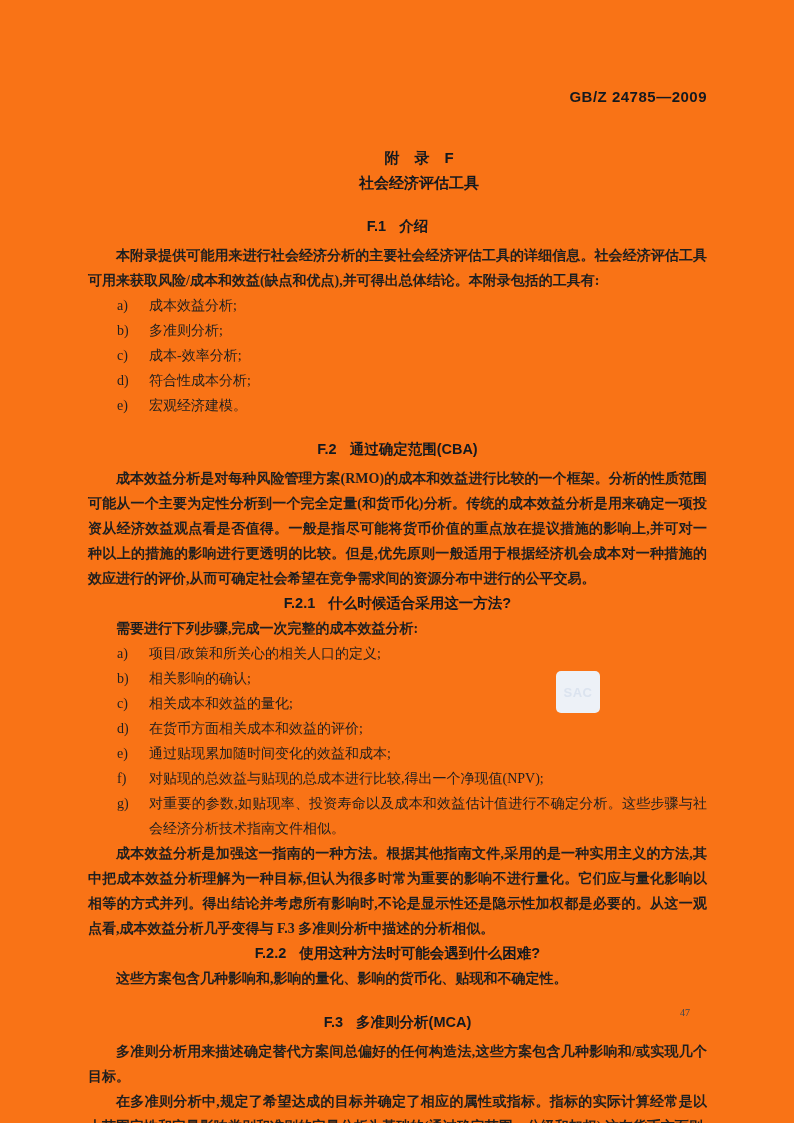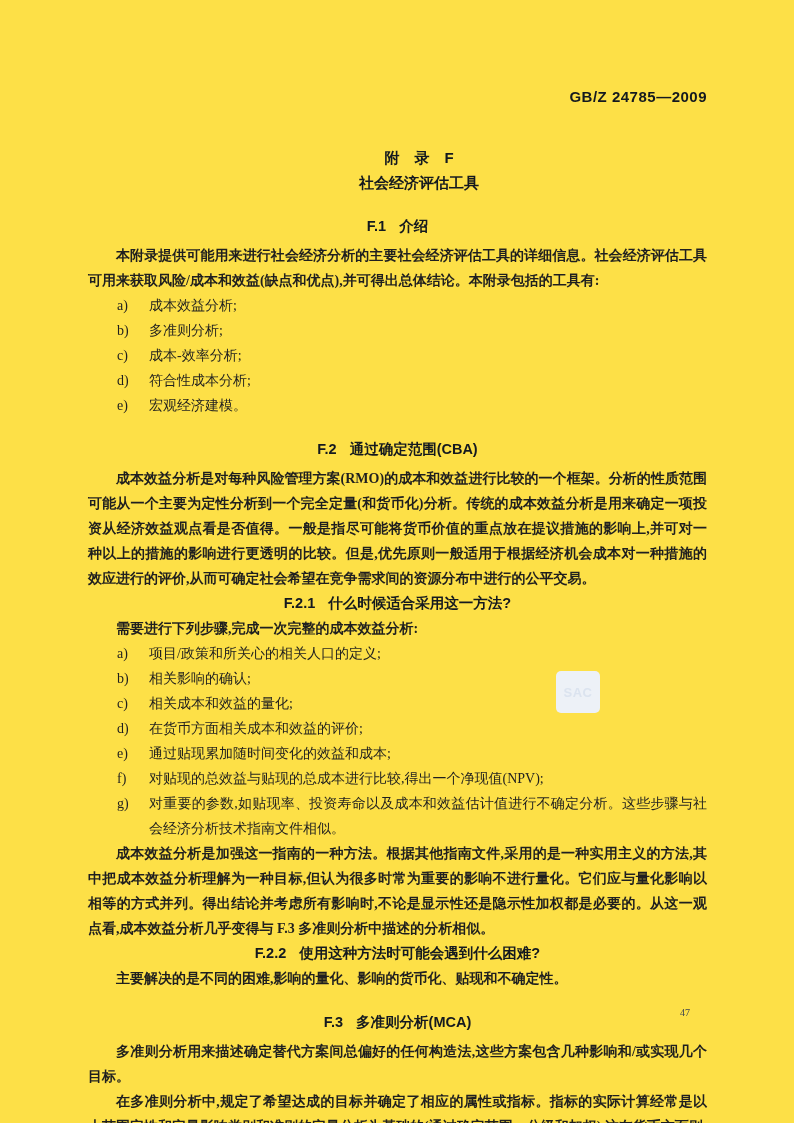--- a/index.html
+++ b/index.html
@@ -1,19 +1,19 @@
 <!DOCTYPE html>
 <html><head>
 <meta charset="utf-8">
 <style>
   html,body{margin:0;padding:0;background:#ffffff;}
   .page{
     position:relative;
     width:794px;height:1123px;
-    background:#fde047;
+    background:#f97316;
     font-family:"Liberation Serif","DejaVu Serif",serif;
     color:#1f1f1f;
     overflow:hidden;
     box-sizing:border-box;
   }
   .doc-number{
     padding:84px 87px 0 88px;
     text-align:right;
     font-family:"Liberation Sans","DejaVu Sans",sans-serif;
     font-weight:bold;
@@ -151,21 +151,21 @@
       <div class="li">
           <span class="lab">g)</span>
           <span class="txt">对重要的参数,如贴现率、投资寿命以及成本和效益估计值进行不确定分析。这些步骤与社会经济分析技术指南文件相似。</span>
         </div>
     </div>
     <p class="para">成本效益分析是加强这一指南的一种方法。根据其他指南文件,采用的是一种实用主义的方法,其中把成本效益分析理解为一种目标,但认为很多时常为重要的影响不进行量化。它们应与量化影响以相等的方式并列。得出结论并考虑所有影响时,不论是显示性还是隐示性加权都是必要的。从这一观点看,成本效益分析几乎变得与 F.3 多准则分析中描述的分析相似。</p>
 
     <div class="h-sub">
       <span class="h-num">F.2.2</span><span>使用这种方法时可能会遇到什么困难?</span>
     </div>
-    <p class="para">主要解决的是不同的困难,影响的量化、影响的货币化、贴现和不确定性。</p>
+    <p class="para">这些方案包含几种影响和,影响的量化、影响的货币化、贴现和不确定性。</p>
 
     <div class="h-main">
       <span class="h-num">F.3</span><span>多准则分析(MCA)</span>
     </div>
     <p class="para">多准则分析用来描述确定替代方案间总偏好的任何构造法,这些方案包含几种影响和/或实现几个目标。</p>
     <p class="para">在多准则分析中,规定了希望达成的目标并确定了相应的属性或指标。指标的实际计算经常是以大范围定性和定量影响类别和准则的定量分析为基础的(通过确定范围、分级和加权),这在货币方面则</p>
 
   </div>
 
   <div class="watermark">

